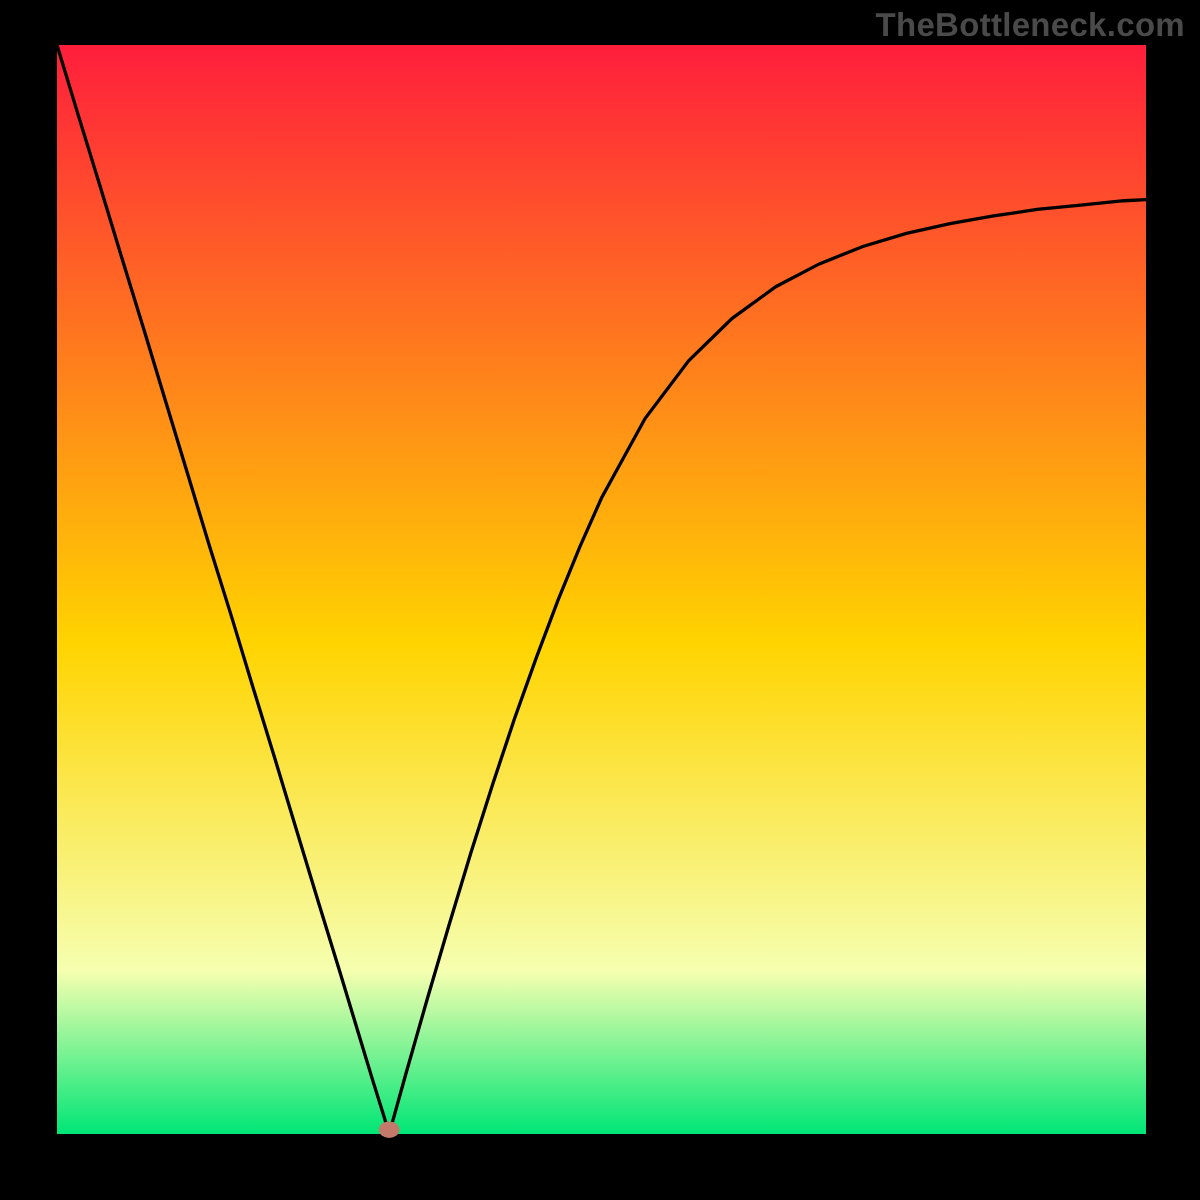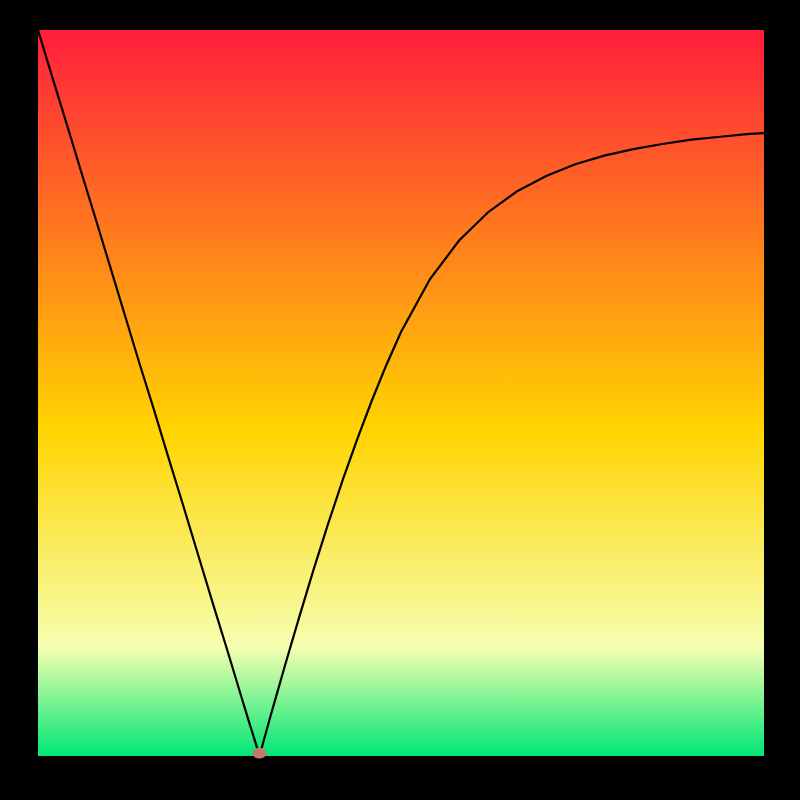--- a/index.html
+++ b/index.html
@@ -30,20 +30,21 @@
   svg {
     position: absolute;
     top: 0;
     left: 0;
   }
 </style>
 </head>
 <body>
 <div class="frame">
 
+<div class="watermark">TheBottleneck.com</div>
 
 <svg id="chart-svg" width="800" height="800" viewBox="0 0 800 800">
   <defs>
     <linearGradient id="bg-grad" x1="0" y1="0" x2="0" y2="1">
       <stop id="g0" offset="0%" stop-color="#ff1e3c"></stop>
       <stop id="g1" offset="55%" stop-color="#ffd400"></stop>
       <stop id="g2" offset="85%" stop-color="#f6ffb0"></stop>
       <stop id="g3" offset="100%" stop-color="#00e676"></stop>
     </linearGradient>
   </defs>

